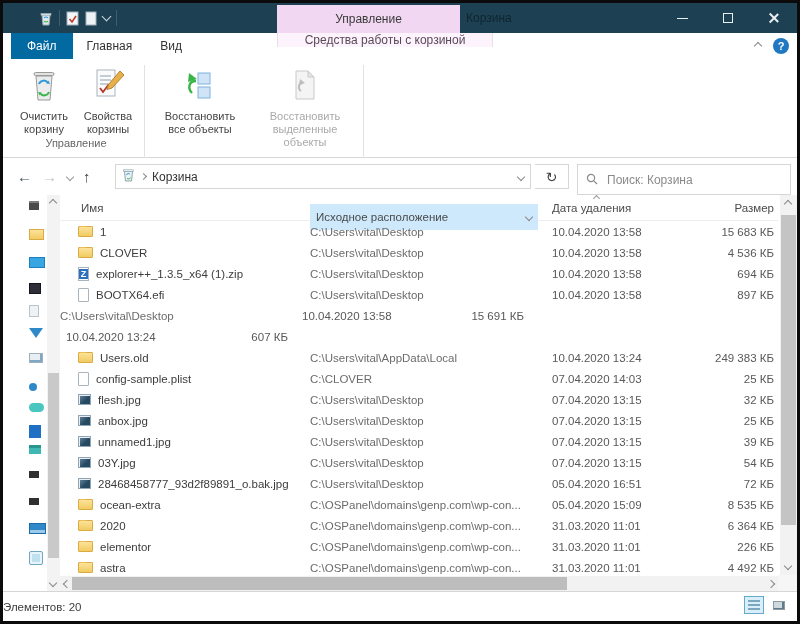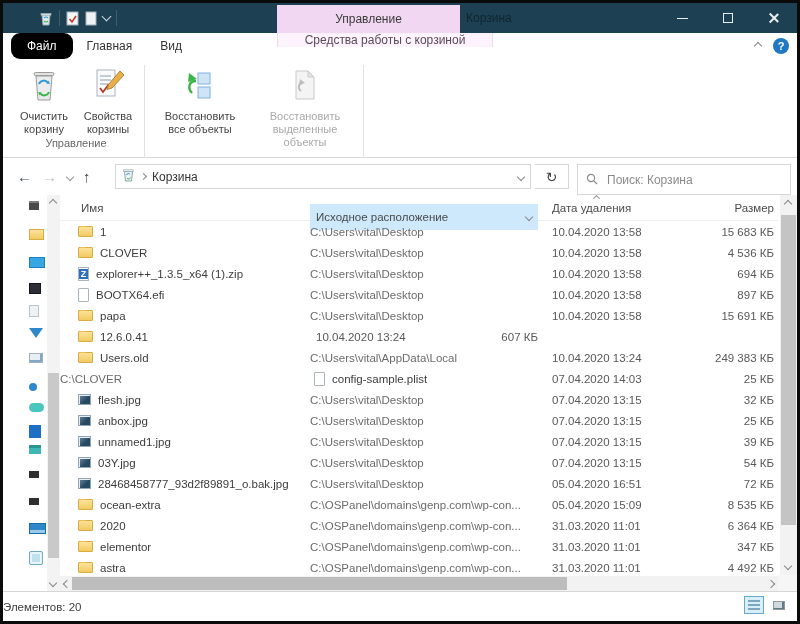--- a/index.html
+++ b/index.html
@@ -20,21 +20,21 @@
   .win-btn{width:46px;height:30px;display:flex;align-items:center;justify-content:center;}
   .glyph-min{width:11px;height:1px;background:#e8eef1;}
   .glyph-max{width:10px;height:10px;border:1px solid #e8eef1;}
   .glyph-close{position:relative;width:12px;height:12px;}
   .glyph-close::before,.glyph-close::after{content:"";position:absolute;left:5px;top:0;width:1.5px;height:12px;background:#e8eef1;}
   .glyph-close::before{transform:rotate(45deg);} .glyph-close::after{transform:rotate(-45deg);}
 
   
   .tabrow{position:absolute;left:0;top:30px;right:0;height:26px;background:#fff;display:flex;align-items:stretch;font-size:12px;color:#333;}
   .tab{display:flex;align-items:center;padding:0 14px;}
-  .tab.file{background:#000000;color:#fff;margin-left:8px;padding:0 16px;border-radius:9px;}
+  .tab.file{background:#0369a1;color:#fff;margin-left:8px;padding:0 16px;}
   .tab.ctx{position:absolute;left:274px;top:0;width:216px;background:#fdf3fc;border-left:1px solid #eadcea;border-right:1px solid #eadcea;justify-content:center;color:#5a4a5a;}
   .ribbon-right{position:absolute;right:8px;top:30px;height:26px;display:flex;align-items:center;gap:12px;}
   .chev{display:inline-block;width:6px;height:6px;border-right:1.5px solid #888;border-bottom:1.5px solid #888;transform:rotate(45deg);}
   .chev.up{transform:rotate(-135deg);}
   .chev.left{transform:rotate(135deg);}
   .chev.right{transform:rotate(-45deg);}
   .help-circle{width:16px;height:16px;border-radius:50%;background:#1f78c1;color:#fff;font-size:11px;font-weight:bold;display:flex;align-items:center;justify-content:center;}
 
   
   .ribbon{position:absolute;left:0;top:56px;right:0;height:99px;background:#fff;border-bottom:1px solid #d8d8d8;}
@@ -349,54 +349,46 @@
     <span class="cell c-name">
               <span class="ficon icon-file" data-name="file-icon"></span>
               <span class="fname" data-name="file-name">BOOTX64.efi</span>
             </span>
     <span class="cell c-path" data-name="file-original-location">C:\Users\vital\Desktop</span>
     <span class="cell c-date" data-name="file-date-deleted">10.04.2020 13:58</span>
     <span class="cell c-size" data-name="file-size">897 КБ</span>
   </div>
 
   <div class="row" data-name="table-row">
-    <span class="cell c-name">
-              <span class="ficon icon-folder" data-name="file-icon"></span>
-              <span class="fname" data-name="file-name">papa</span>
-            </span>
     <span class="cell c-path" data-name="file-original-location">C:\Users\vital\Desktop</span>
     <span class="cell c-date" data-name="file-date-deleted">10.04.2020 13:58</span>
     <span class="cell c-size" data-name="file-size">15 691 КБ</span>
   </div>
 
   <div class="row" data-name="table-row">
-    <span class="cell c-name">
-              <span class="ficon icon-folder" data-name="file-icon"></span>
-              <span class="fname" data-name="file-name">12.6.0.41</span>
-            </span>
     <span class="cell c-date" data-name="file-date-deleted">10.04.2020 13:24</span>
     <span class="cell c-size" data-name="file-size">607 КБ</span>
   </div>
 
   <div class="row" data-name="table-row">
     <span class="cell c-name">
               <span class="ficon icon-folder" data-name="file-icon"></span>
               <span class="fname" data-name="file-name">Users.old</span>
             </span>
     <span class="cell c-path" data-name="file-original-location">C:\Users\vital\AppData\Local</span>
     <span class="cell c-date" data-name="file-date-deleted">10.04.2020 13:24</span>
     <span class="cell c-size" data-name="file-size">249 383 КБ</span>
   </div>
 
   <div class="row" data-name="table-row">
-    <span class="cell c-path" data-name="file-original-location">C:\CLOVER</span>
     <span class="cell c-name">
               <span class="ficon icon-file" data-name="file-icon"></span>
               <span class="fname" data-name="file-name">config-sample.plist</span>
             </span>
+    <span class="cell c-path" data-name="file-original-location">C:\CLOVER</span>
     <span class="cell c-date" data-name="file-date-deleted">07.04.2020 14:03</span>
     <span class="cell c-size" data-name="file-size">25 КБ</span>
   </div>
 
   <div class="row" data-name="table-row">
     <span class="cell c-name">
               <span class="ficon icon-image" data-name="file-icon"></span>
               <span class="fname" data-name="file-name">flesh.jpg</span>
             </span>
     <span class="cell c-path" data-name="file-original-location">C:\Users\vital\Desktop</span>
@@ -464,21 +456,21 @@
     <span class="cell c-size" data-name="file-size">6 364 КБ</span>
   </div>
 
   <div class="row" data-name="table-row">
     <span class="cell c-name">
               <span class="ficon icon-folder" data-name="file-icon"></span>
               <span class="fname" data-name="file-name">elementor</span>
             </span>
     <span class="cell c-path" data-name="file-original-location">C:\OSPanel\domains\genp.com\wp-con...</span>
     <span class="cell c-date" data-name="file-date-deleted">31.03.2020 11:01</span>
-    <span class="cell c-size" data-name="file-size">347 КБ</span>
+    <span class="cell c-size" data-name="file-size">226 КБ</span>
   </div>
 
   <div class="row" data-name="table-row">
     <span class="cell c-name">
               <span class="ficon icon-folder" data-name="file-icon"></span>
               <span class="fname" data-name="file-name">astra</span>
             </span>
     <span class="cell c-path" data-name="file-original-location">C:\OSPanel\domains\genp.com\wp-con...</span>
     <span class="cell c-date" data-name="file-date-deleted">31.03.2020 11:01</span>
     <span class="cell c-size" data-name="file-size">4 492 КБ</span>

